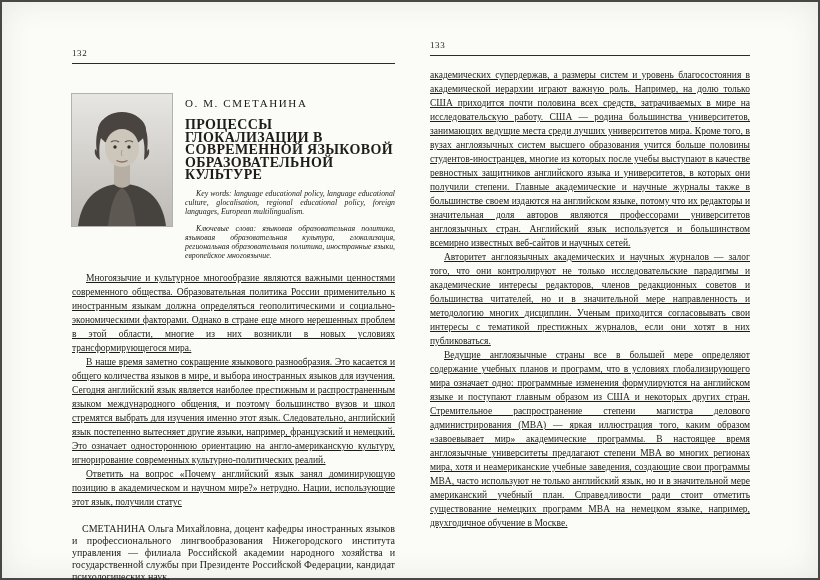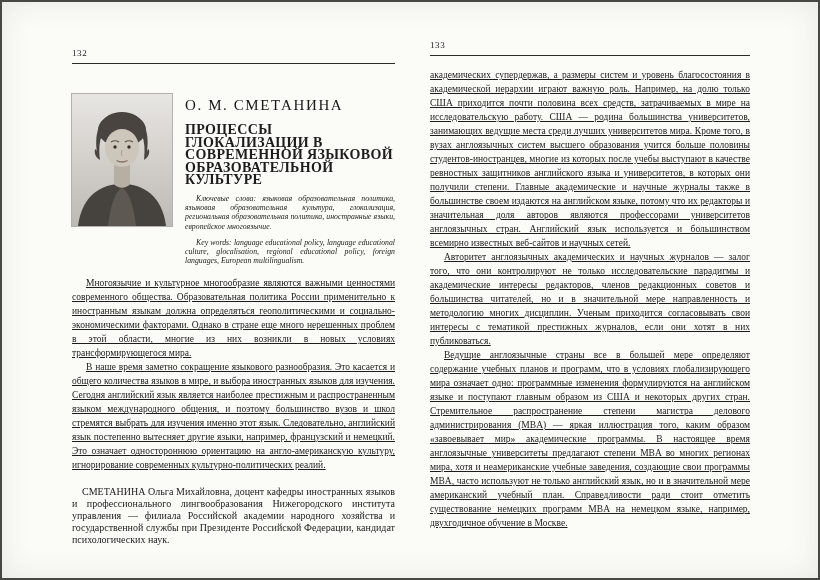--- a/index.html
+++ b/index.html
@@ -25,21 +25,21 @@
   .page-right .pagenum-row { }
   .rule { border-top:1px solid #2c2b29; margin-top:3px; }
 
   .article-head { display:flex; gap:13px; margin-top:30px; }
   .photo {
     flex:0 0 100px; width:100px; height:132px;
     background:#d6d4d0; outline:1px solid #b3b1ad;
   }
   .photo svg { display:block; width:100%; height:100%; }
   .head-right { flex:1; min-width:0; }
-  .author { font-size:15px; letter-spacing:1.6px; margin-top:3px; color:#191816; }
+  .author { font-size:11px; letter-spacing:1.6px; margin-top:3px; color:#191816; }
   .title  { font-weight:bold; font-size:14px; line-height:12.6px; letter-spacing:0.35px; margin-top:10px; }
   .kw {
     font-style:italic; font-size:7.8px; line-height:9.2px;
     text-align:justify; text-indent:11px; margin-top:7px; color:#23221f;
   }
 
   .bodytext {
     margin-top:11px; font-size:9.5px; line-height:14px;
     text-align:justify; hyphens:auto;text-decoration:underline; -webkit-hyphens:auto;
   }
@@ -89,28 +89,29 @@
           <circle cx="43" cy="53" r="1.7" fill="#34302c"></circle>
           <circle cx="57" cy="53" r="1.7" fill="#34302c"></circle>
 
           <path d="M50 56 q-1.5 4 0 6" stroke="#a79e91" stroke-width="1" fill="none"></path>
           <path d="M44.5 66.5 q5.5 3 11 0" stroke="#8a6f66" stroke-width="1.3" fill="none"></path>
         </svg>
       </div>
       <div class="head-right">
         <div class="author">О. М. СМЕТАНИНА</div>
         <div class="title">ПРОЦЕССЫ ГЛОКАЛИЗАЦИИ В СОВРЕМЕННОЙ ЯЗЫКОВОЙ ОБРАЗОВАТЕЛЬНОЙ КУЛЬТУРЕ</div>
+        <p class="kw">Key words: language educational policy, language educational culture, glocalisation, regional educational policy, foreign languages, European multilingualism.</p>
         <p class="kw">Ключевые слова: языковая образовательная политика, языковая образовательная культура, глокализация, региональная образовательная политика, иностранные языки, европейское многоязычие.</p>
-        <p class="kw">Key words: language educational policy, language educational culture, glocalisation, regional educational policy, foreign languages, European multilingualism.</p>
       </div>
     </div>
 
     <div class="bodytext">
       <p>Многоязычие и культурное многообразие являются важными ценностями современного общества. Образовательная политика России применительно к иностранным языкам должна определяться геополитическими и социально-экономическими факторами. Однако в стране еще много нерешенных проблем в этой области, многие из них возникли в новых условиях трансформирующегося мира.</p>
       <p>В наше время заметно сокращение языкового разнообразия. Это касается и общего количества языков в мире, и выбора иностранных языков для изучения. Сегодня английский язык является наиболее престижным и распространенным языком международного общения, и поэтому большинство вузов и школ стремятся выбрать для изучения именно этот язык. Следовательно, английский язык постепенно вытесняет другие языки, например, французский и немецкий. Это означает одностороннюю ориентацию на англо-американскую культуру, игнорирование современных культурно-политических реалий.</p>
+      <p>Ответить на вопрос «Почему английский язык занял доминирующую позицию в академическом и научном мире?» нетрудно. Нации, использующие этот язык, получили статус</p>
     </div>
 
     <p class="bio">СМЕТАНИНА Ольга Михайловна, доцент кафедры иностранных языков и профессионального лингвообразования Нижегородского института управления — филиала Российской академии народного хозяйства и государственной службы при Президенте Российской Федерации, кандидат психологических наук.</p>
   </div>
 
   <div class="page page-right">
     <div class="pagenum-row">133</div>
     <div class="rule"></div>
 
     <div class="bodytext">

